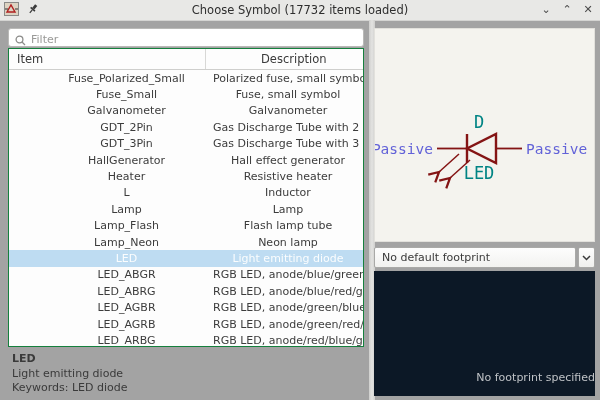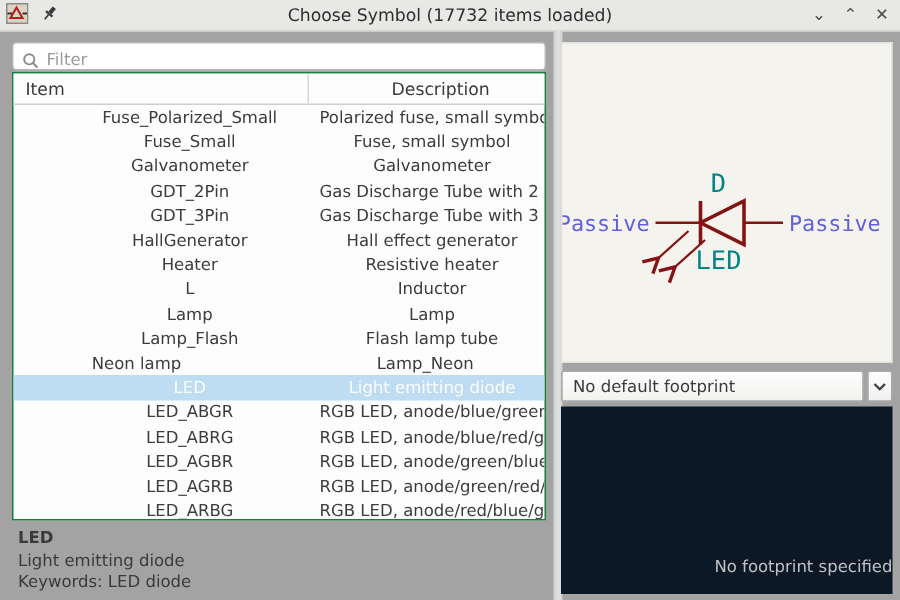--- a/index.html
+++ b/index.html
@@ -167,22 +167,22 @@
       <div class="cell item">Lamp</div>
       <div class="cell desc">Lamp</div>
     </div>
 
     <div class="trow">
       <div class="cell item">Lamp_Flash</div>
       <div class="cell desc">Flash lamp tube</div>
     </div>
 
     <div class="trow">
+      <div class="cell item">Lamp_Neon</div>
       <div class="cell desc">Neon lamp</div>
-      <div class="cell item">Lamp_Neon</div>
     </div>
 
     <div class="trow selected">
       <div class="cell item">LED</div>
       <div class="cell desc">Light emitting diode</div>
     </div>
 
     <div class="trow">
       <div class="cell item">LED_ABGR</div>
       <div class="cell desc">RGB LED, anode/blue/green/red</div>

